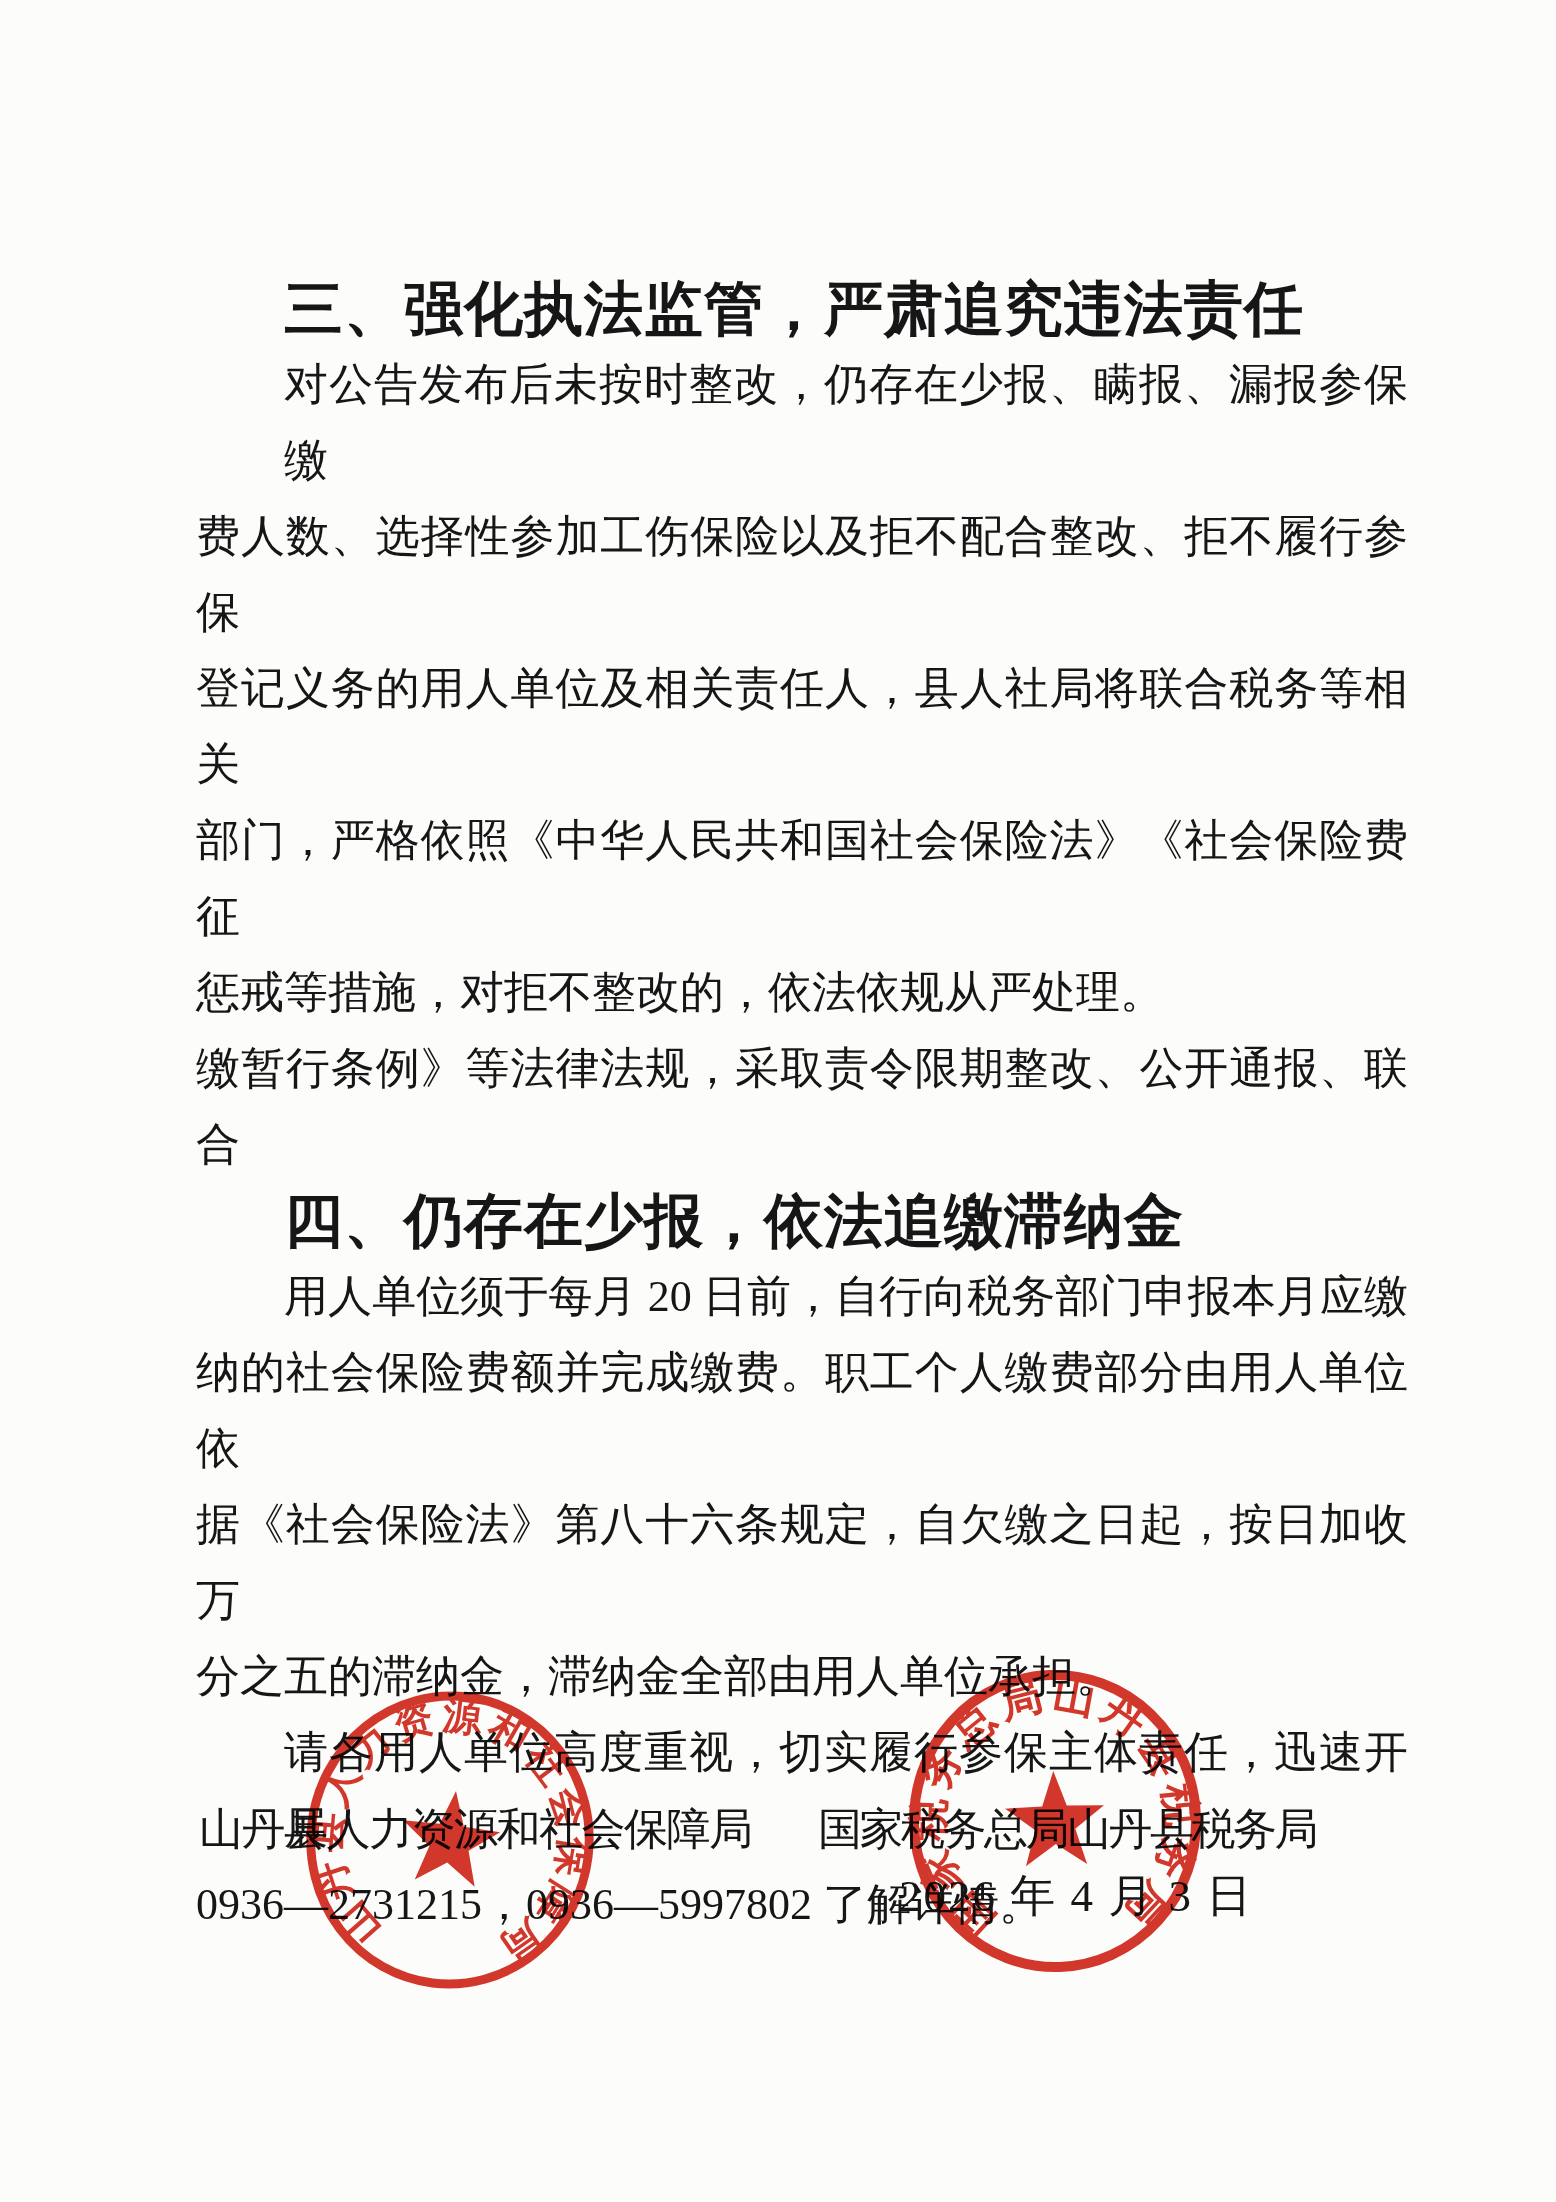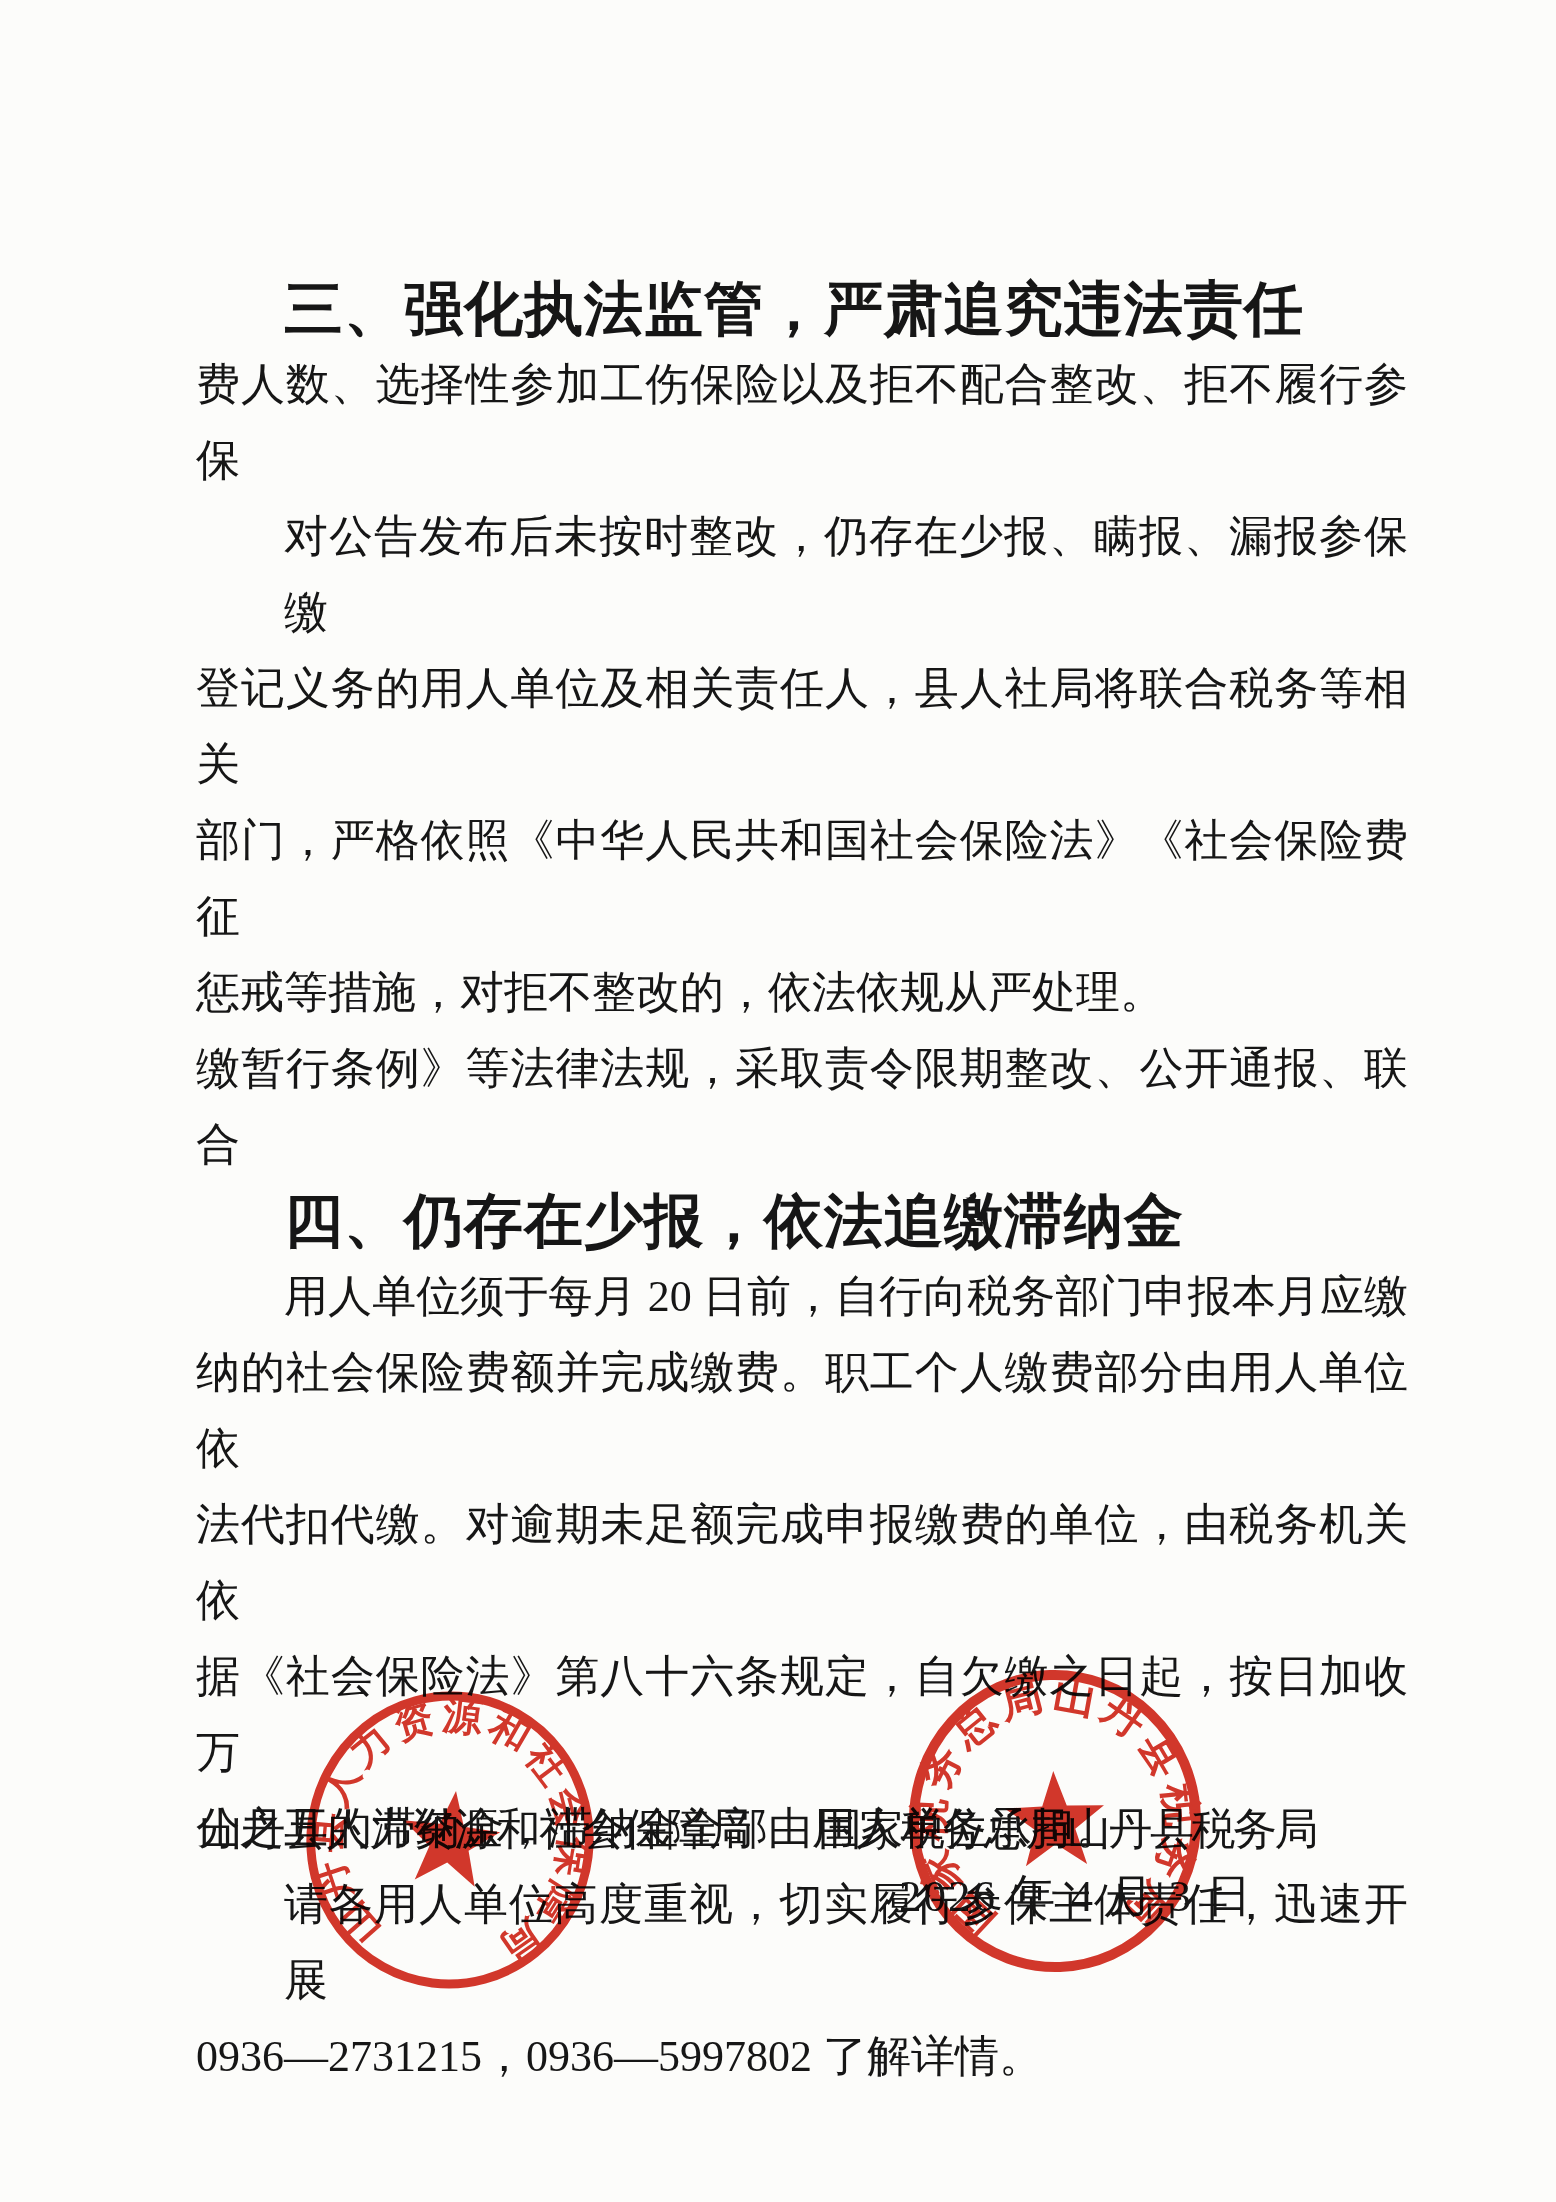--- a/index.html
+++ b/index.html
@@ -63,30 +63,29 @@
     fill:currentColor;
   }
 </style>
 </head>
 <body>
 
 <div class="page">
 
   <div class="text-block">
       <div class="line heading indent">三、强化执法监管，严肃追究违法责任</div>
+      <div class="line indent justify">对公告发布后未按时整改，仍存在少报、瞒报、漏报参保缴</div>
       <div class="line justify">费人数、选择性参加工伤保险以及拒不配合整改、拒不履行参保</div>
-      <div class="line indent justify">对公告发布后未按时整改，仍存在少报、瞒报、漏报参保缴</div>
       <div class="line justify">登记义务的用人单位及相关责任人，县人社局将联合税务等相关</div>
       <div class="line justify">部门，严格依照《中华人民共和国社会保险法》《社会保险费征</div>
       <div class="line">惩戒等措施，对拒不整改的，依法依规从严处理。</div>
       <div class="line justify">缴暂行条例》等法律法规，采取责令限期整改、公开通报、联合</div>
       <div class="line heading indent">四、仍存在少报，依法追缴滞纳金</div>
       <div class="line indent justify">用人单位须于每月 20 日前，自行向税务部门申报本月应缴</div>
       <div class="line justify">纳的社会保险费额并完成缴费。职工个人缴费部分由用人单位依</div>
-      <div class="line justify">法代扣代缴。对逾期未足额完成申报缴费的单位，由税务机关依</div>
       <div class="line justify">据《社会保险法》第八十六条规定，自欠缴之日起，按日加收万</div>
       <div class="line">分之五的滞纳金，滞纳金全部由用人单位承担。</div>
       <div class="line indent justify">请各用人单位高度重视，切实履行参保主体责任，迅速开展</div>
       <div class="line">0936—2731215，0936—5997802 了解详情。</div>
     </div>
 
   <div class="signature" id="sig-left">山丹县人力资源和社会保障局</div>
 
   <div class="signature" id="sig-right">国家税务总局山丹县税务局</div>
 

